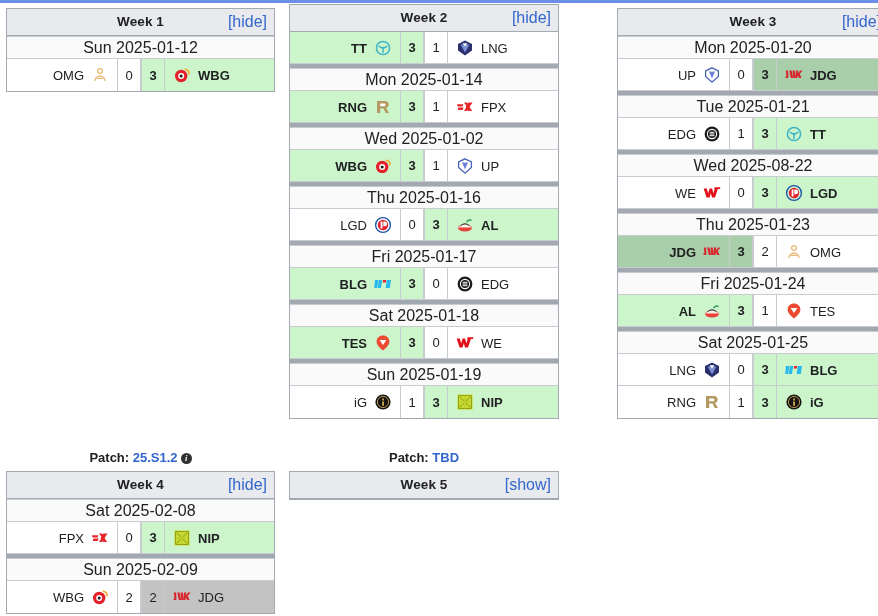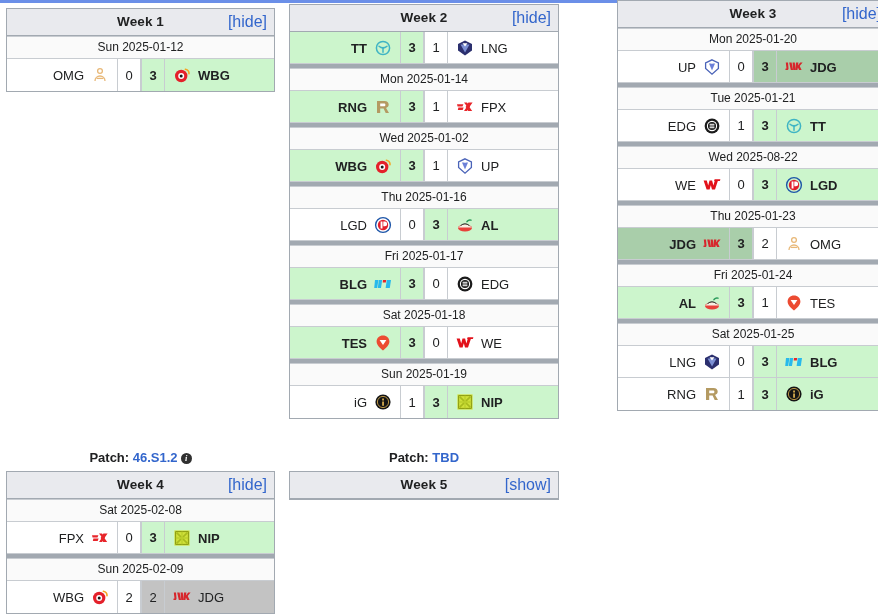--- a/index.html
+++ b/index.html
@@ -49,21 +49,21 @@
   .wk-toggle a { color: #3366cc; text-decoration: none; }
 
   .sep td {
     height: 4px; padding: 0;
     background: #a2a9b1;
     border: 0;
   }
   .datehdr td {
     height: 22px; padding: 0;
     text-align: center;
-    font-size: 12px;
+    font-size: 16px;
     color: #202122;
     background: #fafafa;
     border-bottom: 1px solid #c8ccd1;
     border-top: 1px solid #c8ccd1;
     line-height: 21px;
   }
   .tbd td {
     height: 28px; padding: 0;
     text-align: center;
     font-size: 13px;
@@ -340,21 +340,21 @@
             <td class="t-right win"><span class="logo"><svg class="lg" viewBox="0 0 18 18" xmlns="http://www.w3.org/2000/svg">
                   <rect x="1.4" y="1.4" width="15.2" height="15.2" fill="#cfe03a"></rect>
                   <path d="M2.6 2.6h12.8v12.8H2.6z" fill="none" stroke="#8a9a12" stroke-width="1"></path>
                   <path d="M3.6 14.4 14.4 3.6M3.6 3.6l10.8 10.8" stroke="#a8bb1e" stroke-width="1.6"></path>
                   <path d="M9 2.8v12.4M2.8 9h12.4" stroke="#bcd02c" stroke-width="1.4"></path>
                 </svg></span><span class="tname bold">NIP</span></td>
           </tr>
         </tbody>
       </table>
     </div>
-    <div class="panel-col" style="left: 573px; top: 0; width: 233px; padding-left: 44px;">
+    <div class="panel-col" style="left: 573px; top: 8px; width: 233px; padding-left: 44px;">
       <table class="wk-table" style="width: 272px;">
         <colgroup>
           <col style="width: 111px;">
           <col style="width: 24px;">
           <col style="width: 24px;">
           <col style="width: 111px;">
         </colgroup>
         <tbody>
           <tr class="wk-head">
             <td colspan="4">
@@ -584,18 +584,18 @@
           <tr class="wk-head">
             <td colspan="4">
               <div class="wk-title">Week 5</div>
               <div class="wk-toggle"><a href="#">[show]</a></div>
             </td>
           </tr>
         </tbody>
       </table>
     </div>
     <div class="patch-row" style="left: 6px; top: 450px; width: 269px;">
-      <div class="patch-lbl"><span>Patch: </span><span class="pv">46.S1.2</span><span class="info-i">i</span></div>
+      <div class="patch-lbl"><span>Patch: </span><span class="pv">25.S1.2</span><span class="info-i">i</span></div>
     </div>
     <div class="patch-row" style="left: 289px; top: 450px; width: 270px;">
       <div class="patch-lbl"><span>Patch: </span><span class="pv">TBD</span></div>
     </div>
   </div>
 
 </body></html>

